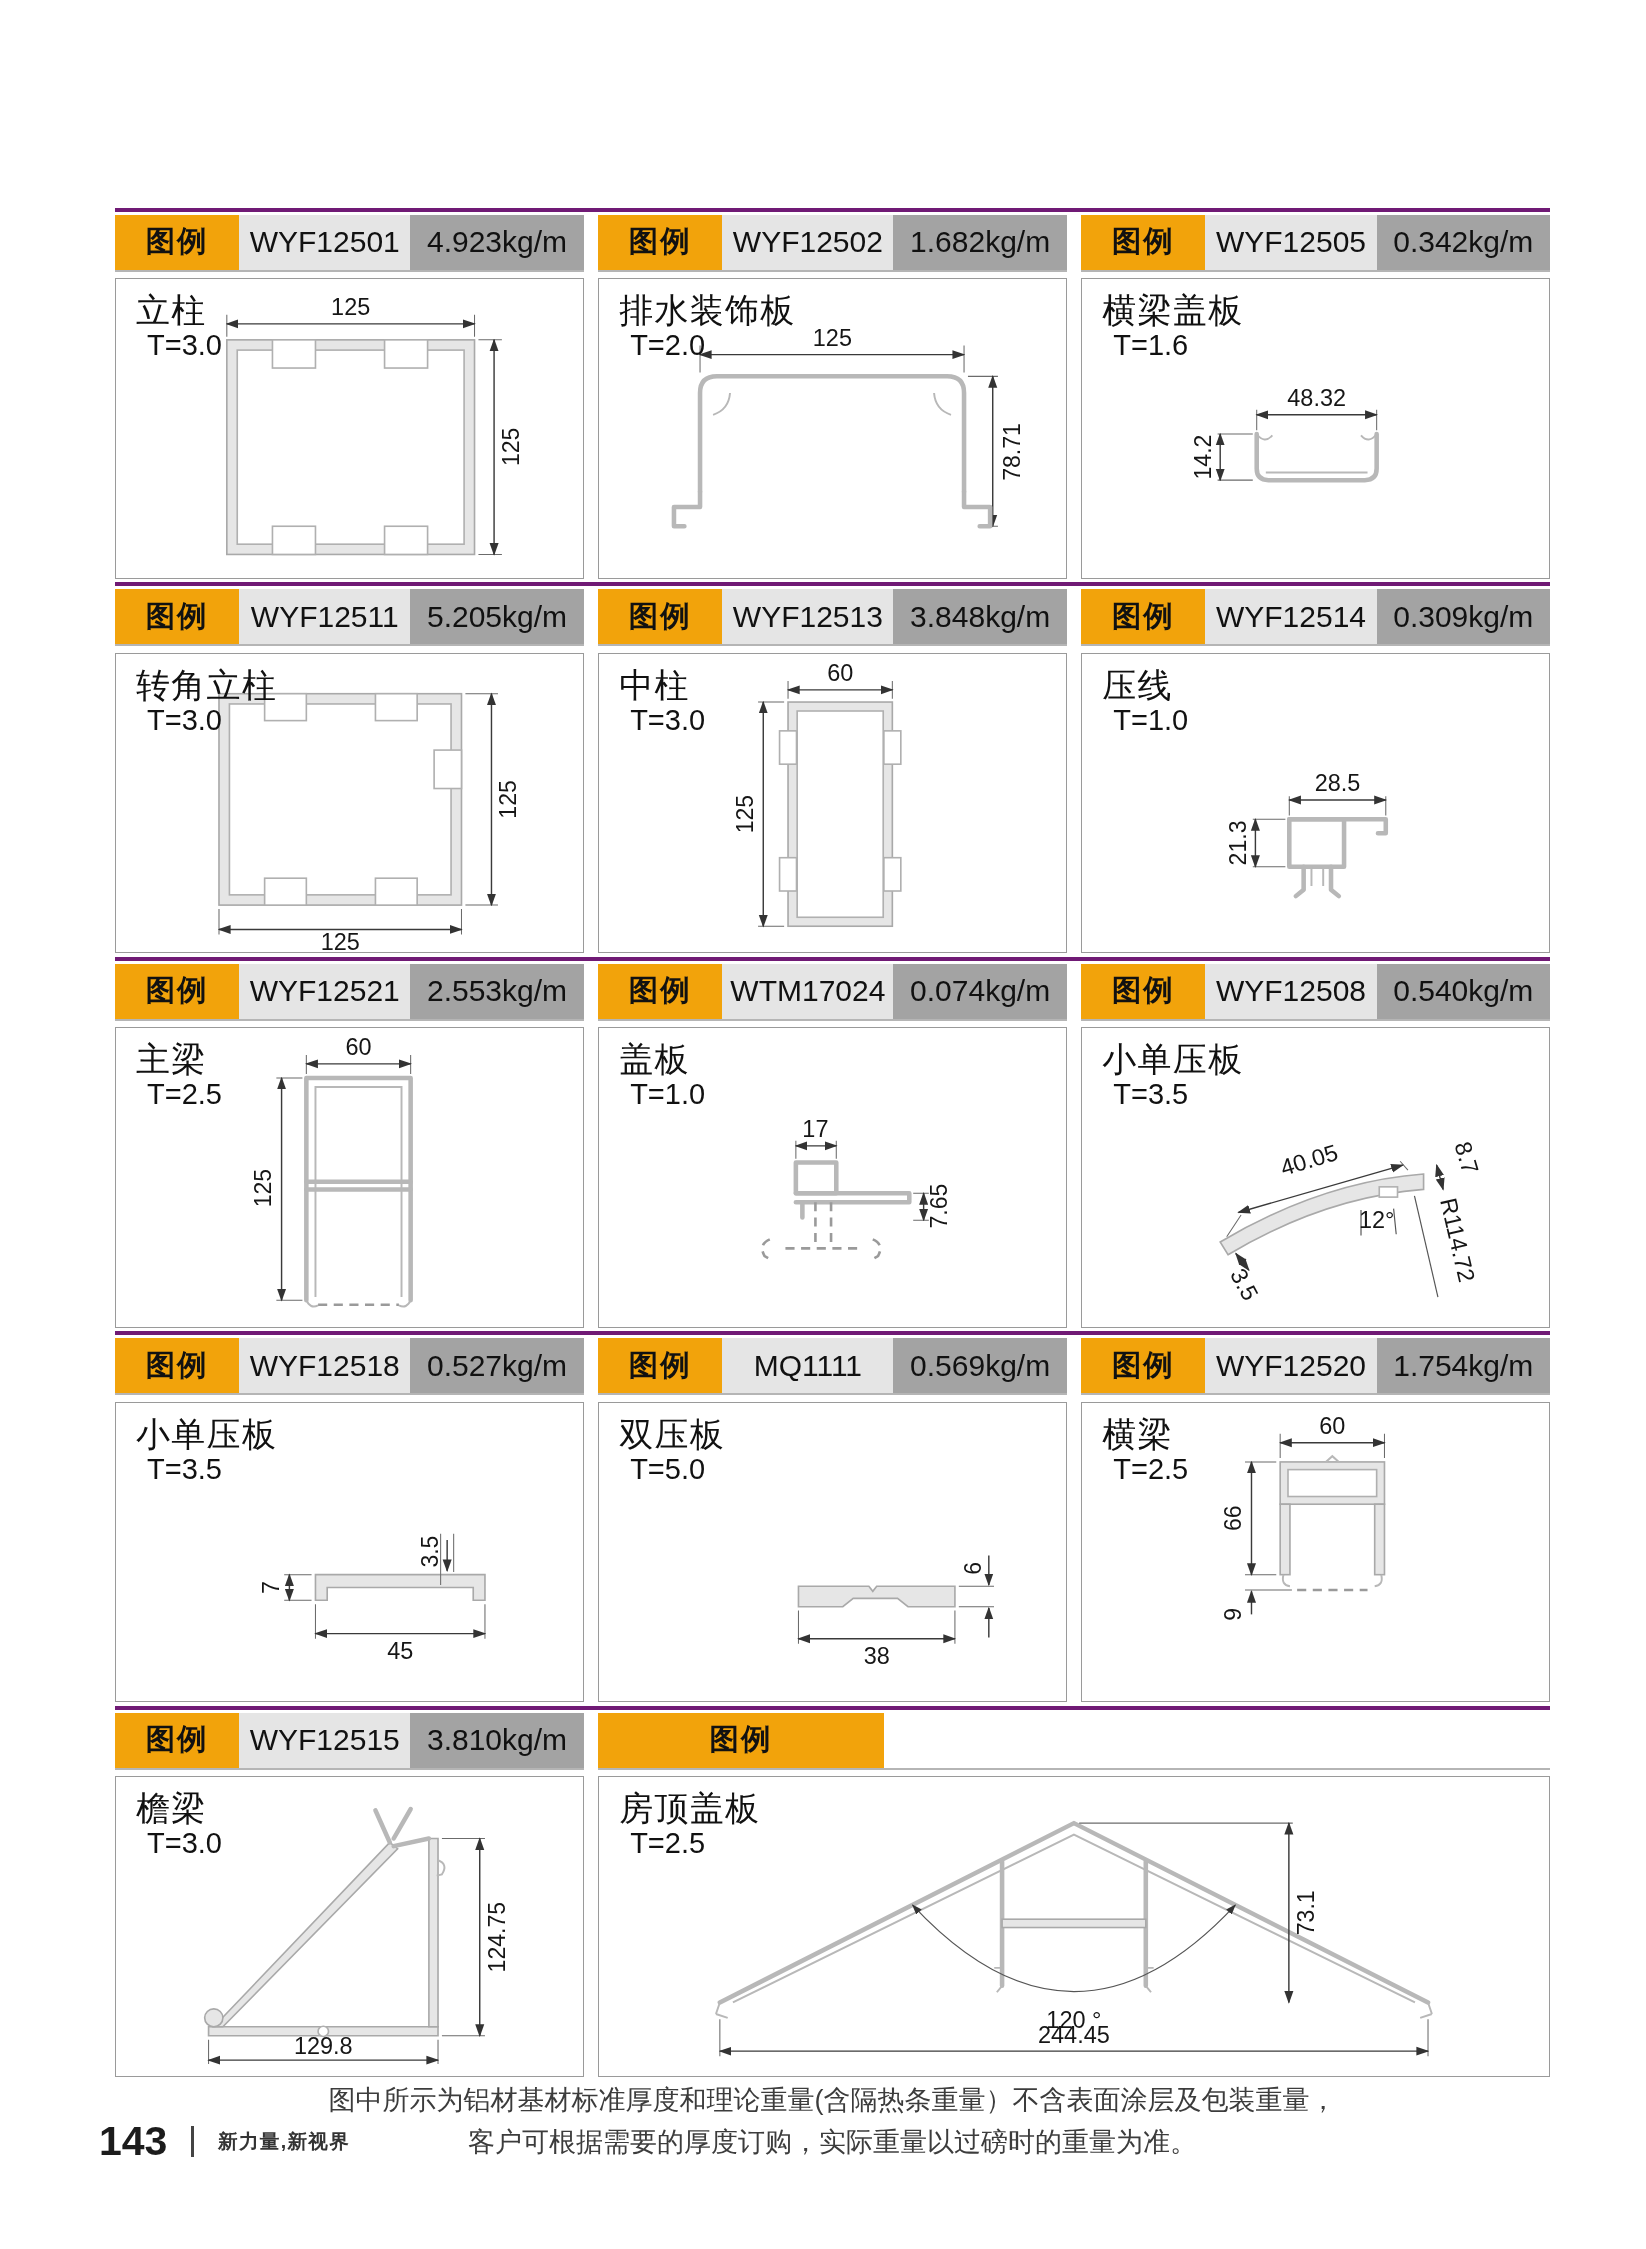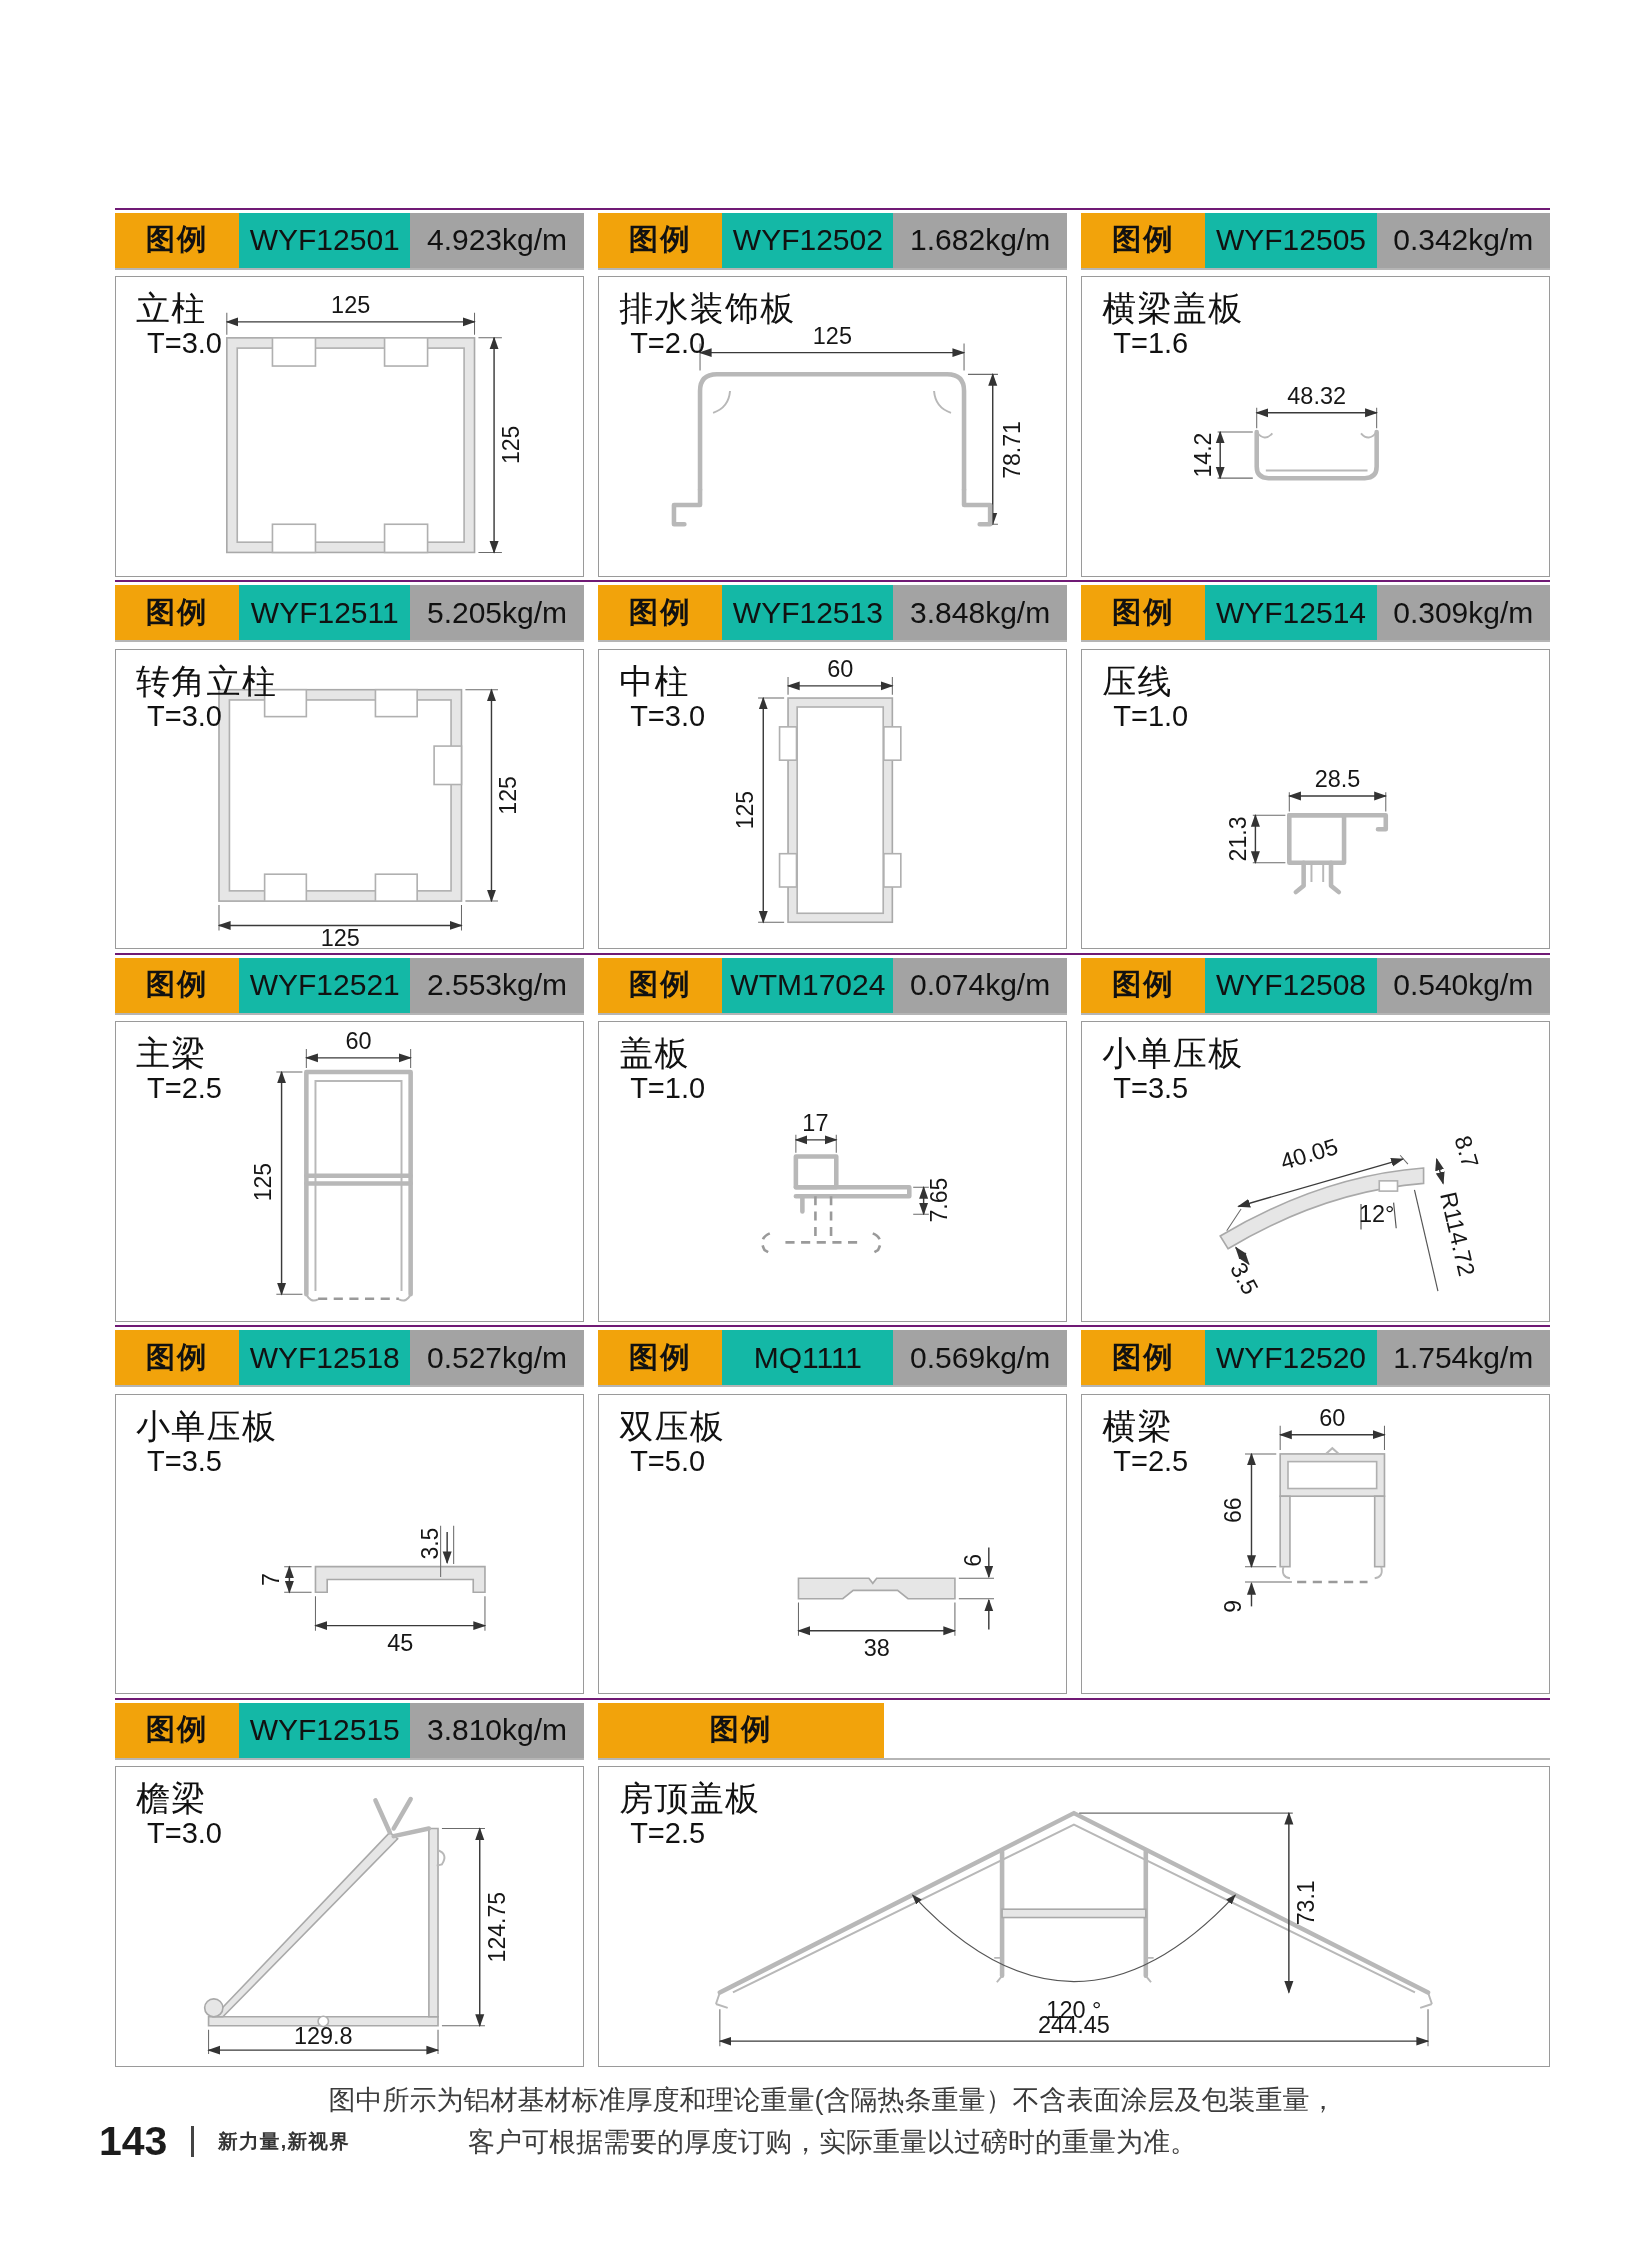--- a/index.html
+++ b/index.html
@@ -1,26 +1,26 @@
 <!DOCTYPE html>
 <html style="font-size:10.5px"><head>
 <meta charset="utf-8">
 <style>
   html,body{margin:0;padding:0;}
   body{width:1647px;height:2250px;background:#ffffff;position:relative;
        font-family:"Liberation Sans",sans-serif;color:#111;}
   .content{position:absolute;left:115px;top:208px;width:1435px;}
   .row{display:grid;grid-template-columns:repeat(3,1fr);column-gap:14.4px;
-       border-top:2px solid #701a75;padding-top:2.6px;margin-bottom:3.9px;height:364px;}
+       border-top:4px solid #701a75;padding-top:2.6px;margin-bottom:3.9px;height:364px;}
   .cell{display:flex;flex-direction:column;min-width:0;}
   .wide{grid-column:2/4;}
   .hdr{display:flex;height:55px;border-bottom:2px solid #b5b5b5;}
   .seg{display:flex;align-items:center;justify-content:center;font-size:30px;color:#111;}
   .seg.orange{background:#F2A30B;flex:0 0 26.5%;font-weight:bold;font-size:29.4px;letter-spacing:2px;}
-  .seg.yellow{background:#14b8a6;flex:0 0 36.5%;}
+  .seg.yellow{background:#e5e5e5;flex:0 0 36.5%;}
   .seg.gray{background:#a3a3a3;flex:1 1 auto;}
   .wide .seg.orange{flex-basis:30%;}
   .wide .seg.yellow{flex-basis:30.5%;}
   .bd{position:relative;flex:1;margin-top:6.5px;border:1.3px solid #9a9a9a;background:#fff;overflow:hidden;}
   .pname{position:absolute;left:20px;top:9.2px;font-size:34px;letter-spacing:1.3px;z-index:2;}
   .pthick{position:absolute;left:31px;top:50px;font-size:29px;z-index:2;}
   svg.draw{position:absolute;left:0;top:0;width:100%;height:100%;}
   .prof{fill:none;stroke:#b8b8b8;stroke-width:7;stroke-linejoin:round;stroke-linecap:round;}
   .prof2{fill:none;stroke:#b8b8b8;stroke-width:3;}
   .proff{fill:#e6e6e6;stroke:#a9a9a9;stroke-width:2.5;}

